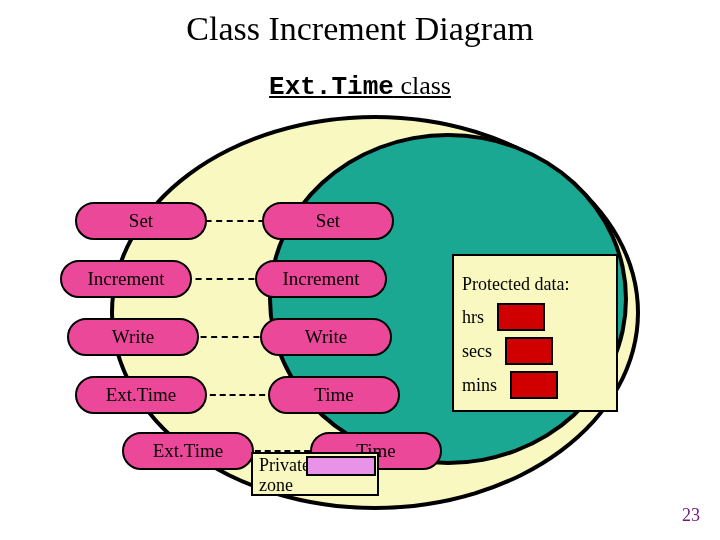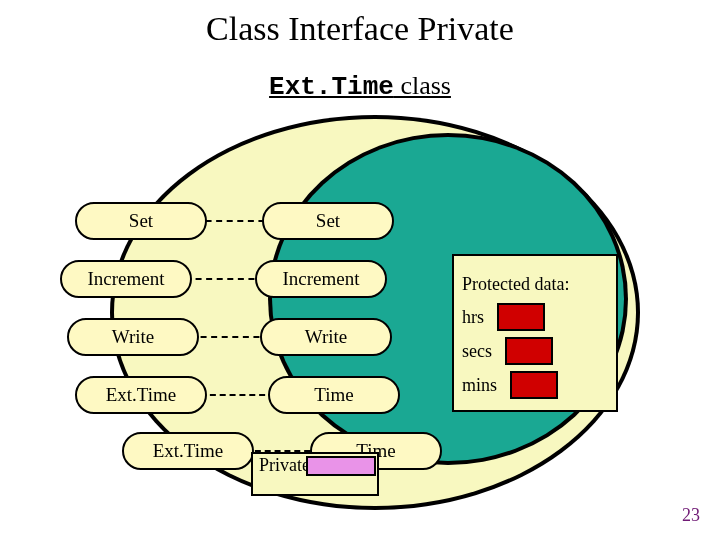--- a/index.html
+++ b/index.html
@@ -59,21 +59,21 @@
     left: 272px; top: 137px;
     width: 352px; height: 324px;
     background: #1aa893;
     border-radius: 50%;
   }
   .pill {
     position: absolute;
     width: 128px; height: 34px;
     border: 2px solid #000;
     border-radius: 20px;
-    background: #fef9c3;
+    background: #ec4899;
     display: flex;
     align-items: center;
     justify-content: center;
     font-size: 19px;
   }
   .connector {
     position: absolute;
     border-top: 2px dashed #000;
     height: 0;
   }
@@ -123,21 +123,21 @@
   .page-num {
     position: absolute;
     right: 20px; bottom: 14px;
     font-size: 18px;
     color: #701a75;
   }
 </style>
 </head>
 <body>
 
-<h1 class="title">Class Interface Private</h1>
+<h1 class="title">Class Increment Diagram</h1>
 <div class="subtitle">
   <span class="mono">Ext.Time</span><span> class</span>
 </div>
 
 <div class="stage">
 
   <div class="outer-oval"></div>
   <div class="outer-oval-inner"></div>
   <div class="inner-oval"></div>
   <div class="inner-oval-fill"></div>
@@ -171,17 +171,18 @@
       <span class="field-swatch red"></span>
     </div>
     <div class="field-row">
       <span>mins</span>
       <span class="field-swatch red"></span>
     </div>
   </div>
 
   <div class="private-box">
     <div>Private data:</div>
+    <div>zone</div>
   </div>
   <div class="private-swatch"></div>
 
   <div class="page-num">23</div>
 </div>
 
 </body></html>

